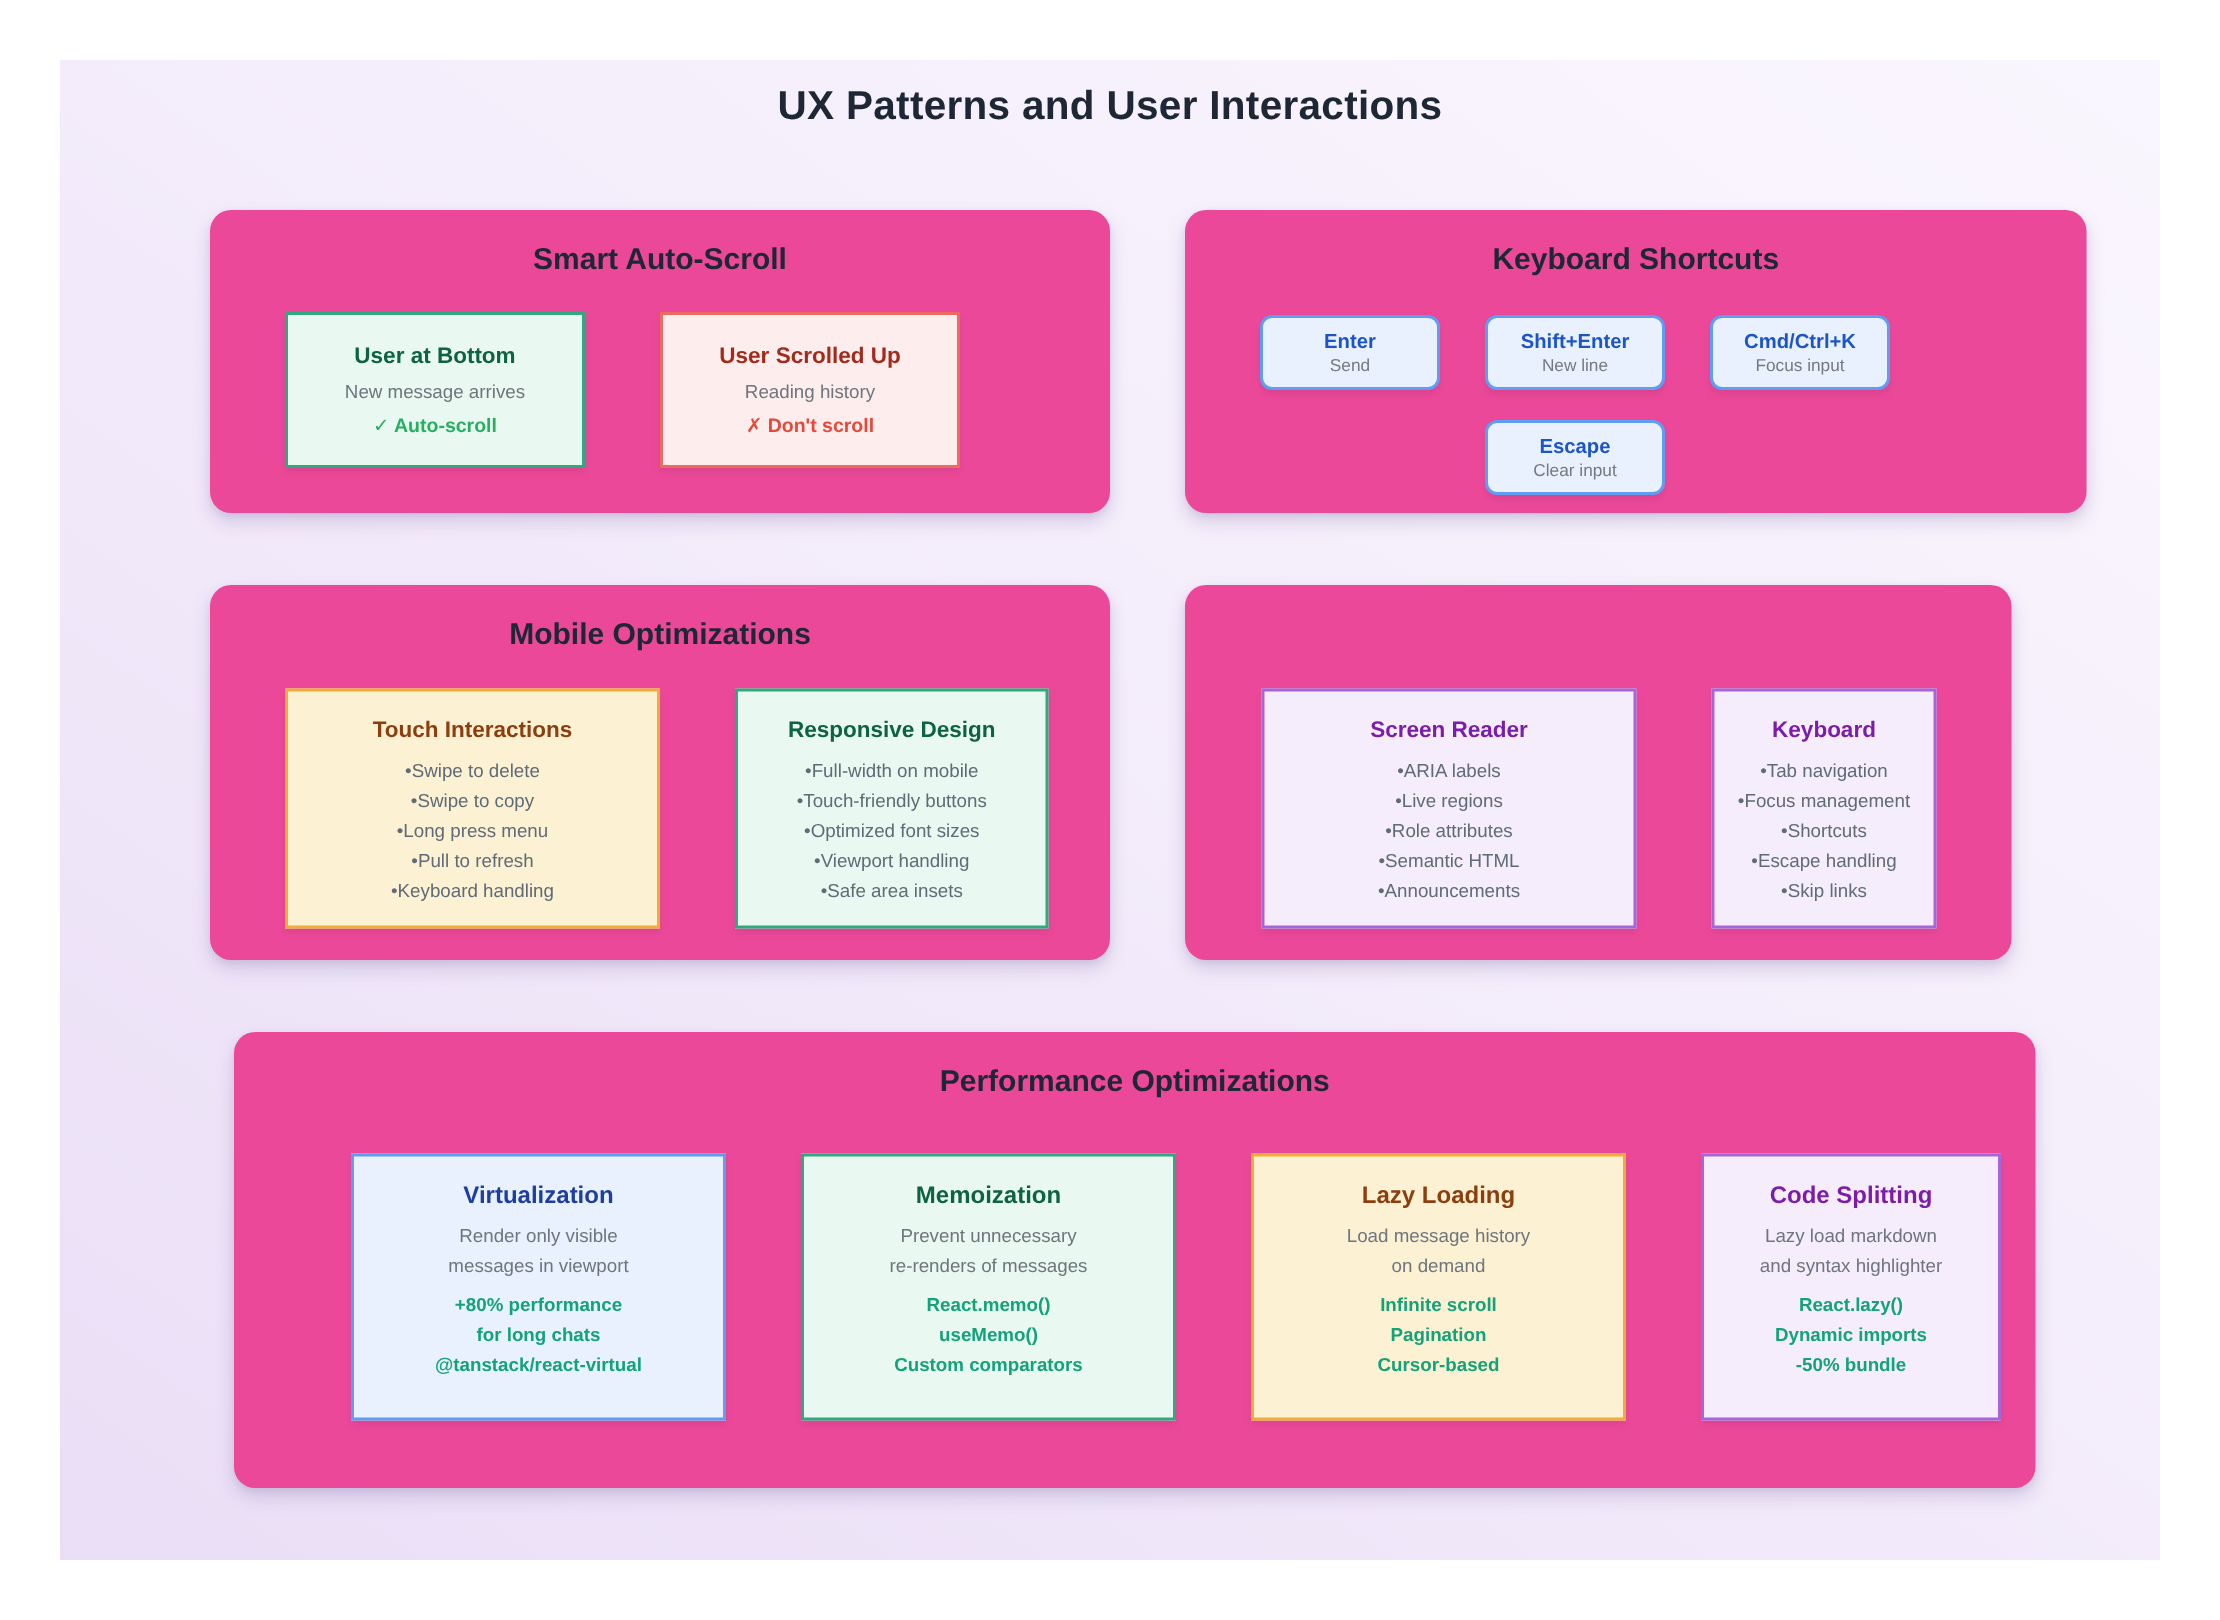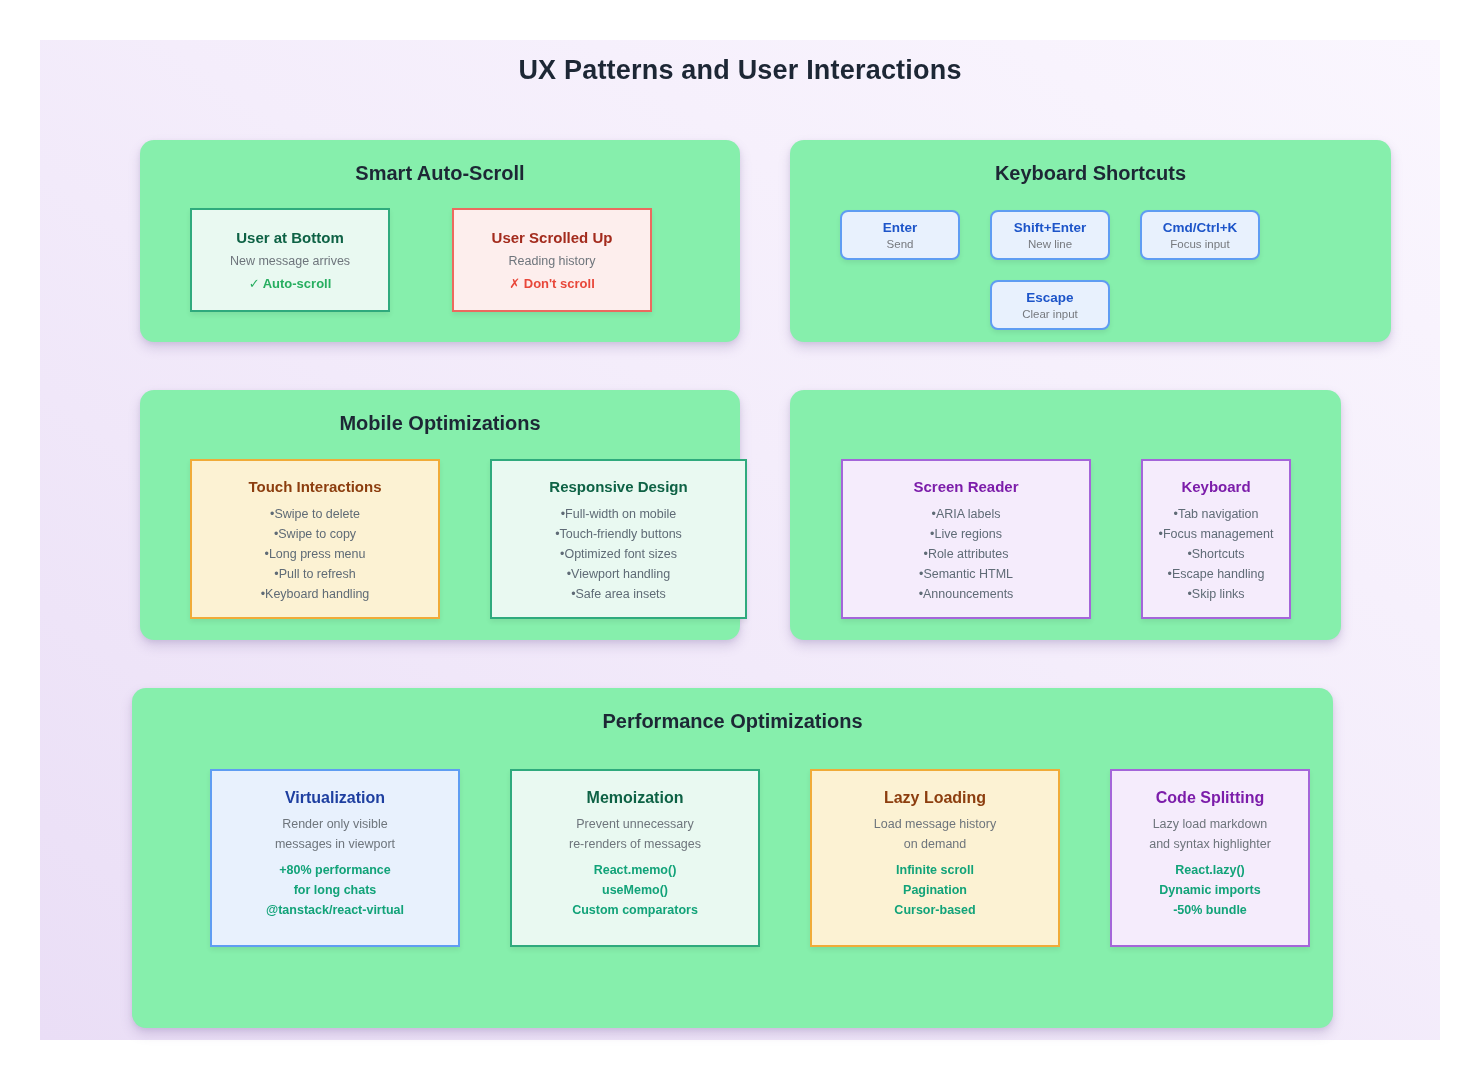--- a/index.html
+++ b/index.html
@@ -12,40 +12,40 @@
   .canvas-bg {
     position: absolute; left: 40px; top: 40px; width: 1400px; height: 1000px;
     background: linear-gradient(215deg, #faf6fe 0%, #f4edfb 45%, #eadef6 100%);
   }
   .main-title {
     position: absolute; top: 55px; left: 0; width: 100%;
     text-align: center; font-size: 27px; font-weight: 700; color: #1d2735;
     letter-spacing: 0.2px;
   }
   .panel {
-    position: absolute; background: #86efac; border-radius: 14px;
+    position: absolute; background: #ec4899; border-radius: 14px;
     box-shadow: 0 6px 12px rgba(110, 85, 150, 0.22), 0 2px 4px rgba(110, 85, 150, 0.10);
   }
   #panel-autoscroll     { left: 140px; top: 140px; width: 600px;  height: 202px; }
   #panel-shortcuts      { left: 790px; top: 140px; width: 601px;  height: 202px; }
   #panel-mobile         { left: 140px; top: 390px; width: 600px;  height: 250px; }
   #panel-accessibility  { left: 790px; top: 390px; width: 551px;  height: 250px; }
-  #panel-performance    { left: 132px; top: 688px; width: 1201px; height: 340px; }
+  #panel-performance    { left: 156px; top: 688px; width: 1201px; height: 304px; }
   .panel-title {
     position: absolute; top: 22px; left: 0; width: 100%;
     text-align: center; font-size: 20px; font-weight: 700; color: #1d2735;
   }
   .card {
     position: absolute; border-radius: 0; border: 2px solid transparent;
     box-shadow: 0 3px 5px rgba(0,0,0,0.07);
     text-align: center;
   }
   
   .tone-green  { background: #e9f9f1; border-color: #2faa7d; }
-  .tone-red    { background: #fdeeed; border-color: #ec6a5f; margin-left: 12px; }
+  .tone-red    { background: #fdeeed; border-color: #ec6a5f; }
   .tone-blue   { background: #e8f1fd; border-color: #5f9df2; }
   .tone-yellow { background: #fcf2d3; border-color: #f0ab38; }
   .tone-purple { background: #f5ecfc; border-color: #a466d9; }
 
   .title-green  { color: #0e6245; }
   .title-red    { color: #a32b1d; }
   .title-navy   { color: #1e3fa0; }
   .title-orange { color: #8c3e0f; }
   .title-violet { color: #7c1daa; }
 
@@ -75,21 +75,21 @@
   #key-cmdk   { left: 350px; top: 70px; }
   #key-escape { left: 200px; top: 140px; }
 
   
   .list-card { top: 69px; height: 160px; padding-top: 17px; }
   .list-card .card-title { font-size: 15px; font-weight: 700; margin-bottom: 9px; }
   .bullets { list-style: none; }
   .bullets li { font-size: 12.5px; line-height: 20px; color: #5f6b76; }
   .bullets li::before { content: "\2022 "; }
   #card-touch      { left: 50px;  width: 250px; }
-  #card-responsive { left: 350px; width: 257px; }
+  #card-responsive { left: 350px; width: 209px; }
   #card-reader     { left: 51px;  width: 250px; }
   #card-keyboard   { left: 351px; width: 150px; }
 
   
   .perf-card { top: 81px; width: 250px; height: 178px; padding-top: 18px; margin-left: 28px; }
   .perf-card .card-title { font-size: 16px; font-weight: 700; margin-bottom: 7px; }
   .perf-card .desc-line { font-size: 12.5px; line-height: 20px; color: #6e757c; }
   .perf-card .hl-block { margin-top: 6px; }
   .perf-card .hl-line { font-size: 12.5px; line-height: 20px; font-weight: 700; color: #12a379; }
   #card-virtualization { left: 50px; }

